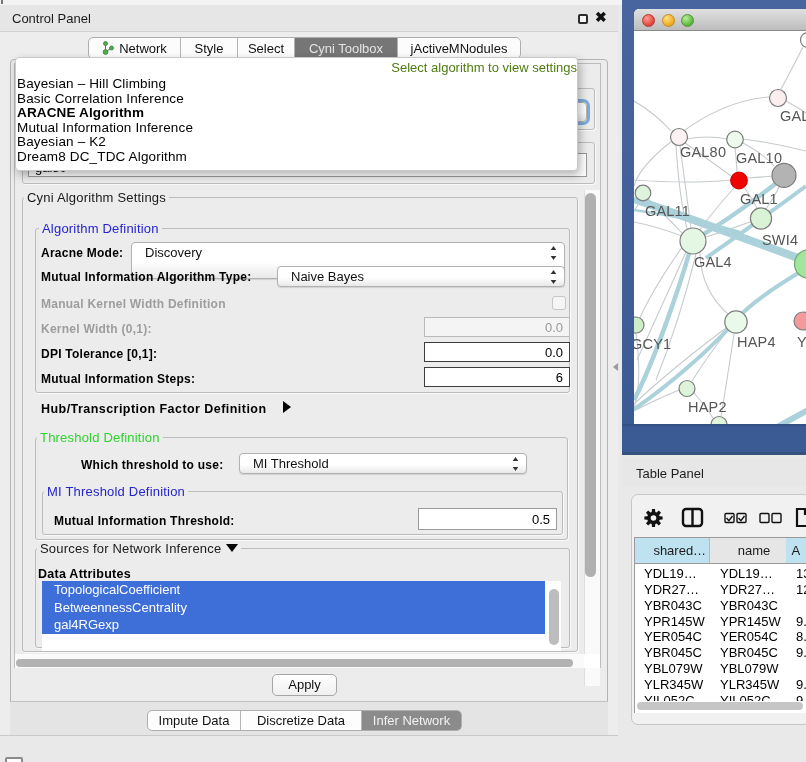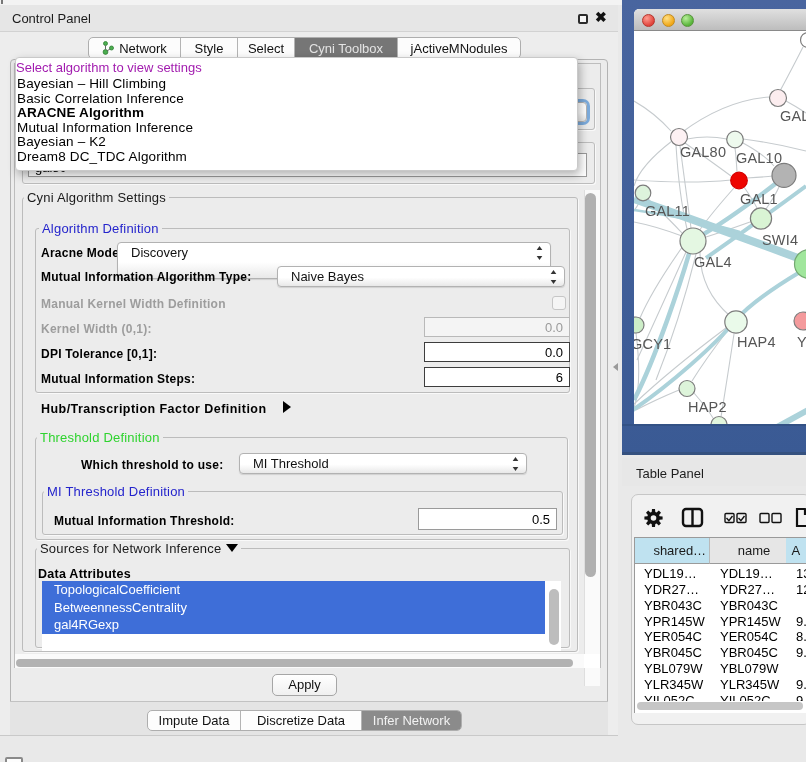--- a/index.html
+++ b/index.html
@@ -80,21 +80,21 @@
   <div class="fs" style="left:22px; top:110px; width:573px; height:42px;"></div>
   <div class="field" style="left:28px; top:121px; width:559px; height:24px; border:1px solid #9a9a9a; text-align:left; padding-left:6px; padding-top:6px;">gal80</div>
 
   <div class="fs" style="left:22px; top:165px; width:556px; height:455px;"></div>
   <div class="fslab" style="left:24px; top:158px; color:#1a1a1a;">Cyni Algorithm Settings</div>
 
   <div class="fs" style="left:35px; top:196px; width:535px; height:165px;"></div>
   <div class="fslab" style="left:39px; top:189px; color:#2424cc;">Algorithm Definition</div>
 
   <div class="blab" style="left:41px; top:214px;">Aracne Mode:</div>
-  <div class="combo" style="left:117px; top:210px; width:434px; height:37px;padding-left:24px;">
+  <div class="combo" style="left:131px; top:210px; width:434px; height:37px;padding-left:24px;">
       <span>Discovery</span>
       <svg class="arr" width="7" height="16" viewBox="0 0 7 16">
         <path d="M3.5 1 L6.3 5 H0.7 Z" fill="#333"></path>
         <path d="M3.5 15 L6.3 11 H0.7 Z" fill="#333"></path>
       </svg>
     </div>
 
   <div class="blab" style="left:41px; top:238px;">Mutual Information Algorithm Type:</div>
   <div class="combo" style="left:277px; top:234px; width:288px; height:21px;">
       <span>Naive Bayes</span>
@@ -161,21 +161,21 @@
   <div class="abs" style="left:10px; top:670px; width:598px; height:33px; background:#e4e4e4;"></div>
   <div class="seg bot" style="left:147px; top:678px; height:21px; background:#fdfdfd;">
     <div style="width:93px;">Impute Data</div>
     <div style="width:121px;">Discretize Data</div>
     <div class="sel" style="width:99px;">Infer Network</div>
   </div>
   <div class="abs" style="left:0px; top:703px; width:618px; height:1px; background:#c9c9c9;"></div>
 </div>
 
 <div class="abs" id="popup" style="left:15px; top:57px; width:563px; height:114px; border-radius:4px; background:#fff; border:1px solid #c9c9c9; box-shadow:2px 4px 10px rgba(0,0,0,.3); z-index:30; font-size:13px;">
-  <div style="text-align:left; color:#a21caf; height:19px; padding-top:2px;">Select algorithm to view settings</div>
+  <div style="text-align:right; color:#4d7c0f; height:19px; padding-top:2px;">Select algorithm to view settings</div>
   <div style="padding-left:1px; line-height:14.6px; color:#000; font-size:13.5px; letter-spacing:0.15px;">
     <div>Bayesian – Hill Climbing</div>
     <div>Basic Correlation Inference</div>
     <div style="font-weight:bold;">ARACNE Algorithm</div>
     <div>Mutual Information Inference</div>
     <div>Bayesian – K2</div>
     <div>Dream8 DC_TDC Algorithm</div>
   </div>
 </div>
 

